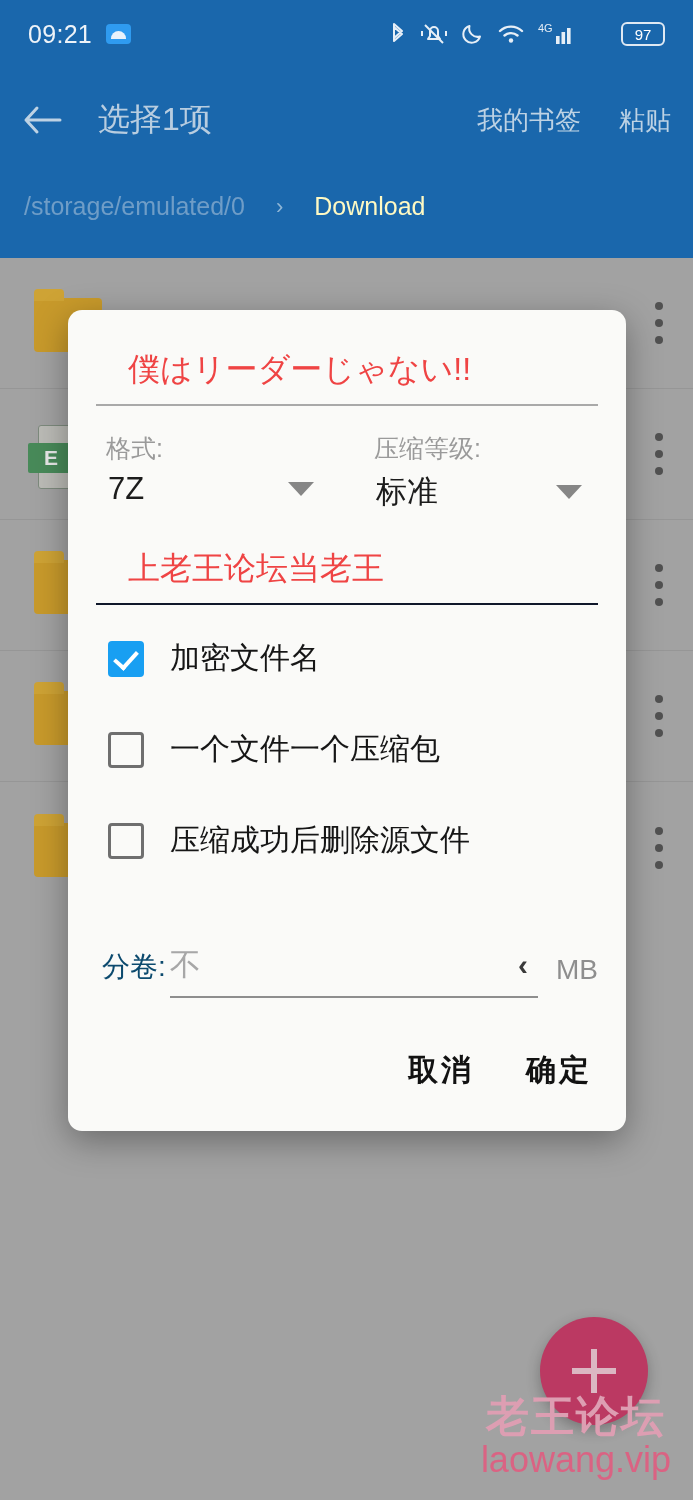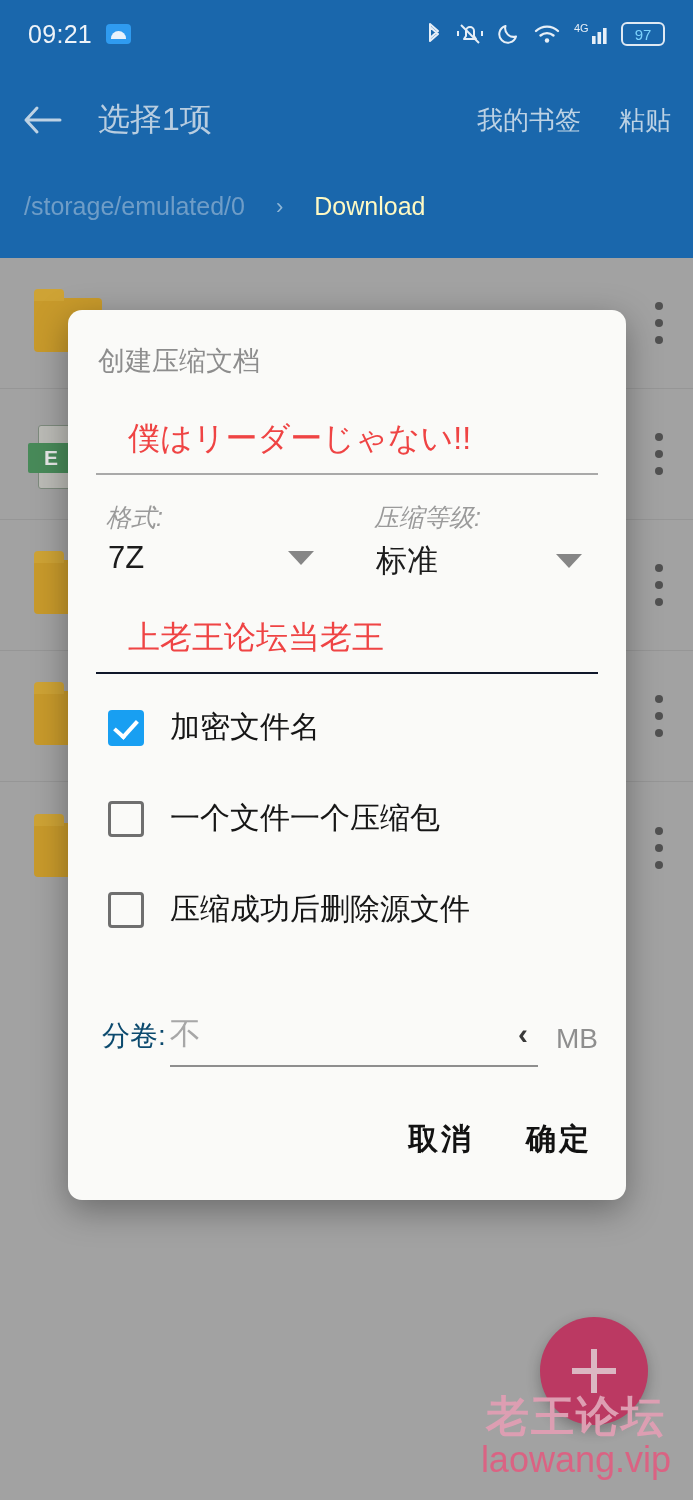--- a/index.html
+++ b/index.html
@@ -75,23 +75,24 @@
     justify-content: center;
     color: #e7eff7;
   }
   .batt {
     border: 2px solid #dfe9f3;
     border-radius: 6px;
     width: 44px; height: 24px;
     display: flex;
     align-items: center;
     justify-content: center;
-    color: #7dd3fc;
+    color: #ffffff;
     font-size: 15px;
     box-sizing: border-box;
+    margin-left: 36px;
   }
 
   .toolbar {
     position: absolute;
     left: 0; top: 78px;
     width: 693px;
     height: 84px;
     display: flex;
     align-items: center;
   }
@@ -343,21 +344,20 @@
     flex: 1 1 0;
     min-width: 0;
   }
   .sel-col.second {
     padding-left: 34px;
   }
   .sel-label {
     color: #9a9a9a;
     font-size: 25px;
     padding-left: 10px;
-    font-style: italic;
   }
   .sel-row {
     display: flex;
     align-items: center;
     margin-top: 6px;
     cursor: pointer;
   }
   .sel-value {
     color: #1c1c1c;
     font-size: 31px;
@@ -619,21 +619,20 @@
     <div class="breadcrumb">
       <span class="crumb-dim">/storage/emulated/0</span>
       <span class="crumb-sep">›</span>
       <span class="crumb-cur">Download</span>
     </div>
 
   </div>
 
   <div class="dialog">
 
-    <div class="dlg-title">创建压缩文档</div>
 
     <div class="dlg-body">
 
       <div class="field">
         <div class="field-text">僕はリーダーじゃない!!</div>
       </div>
 
       <div class="selectors">
         <div class="sel-col">
           <div class="sel-label">格式:</div>

